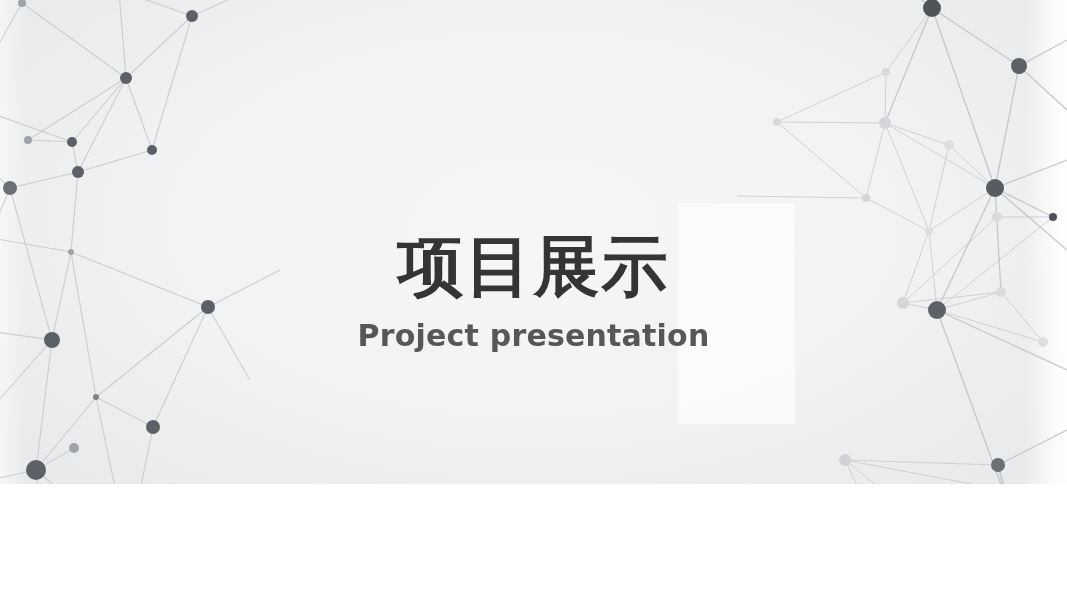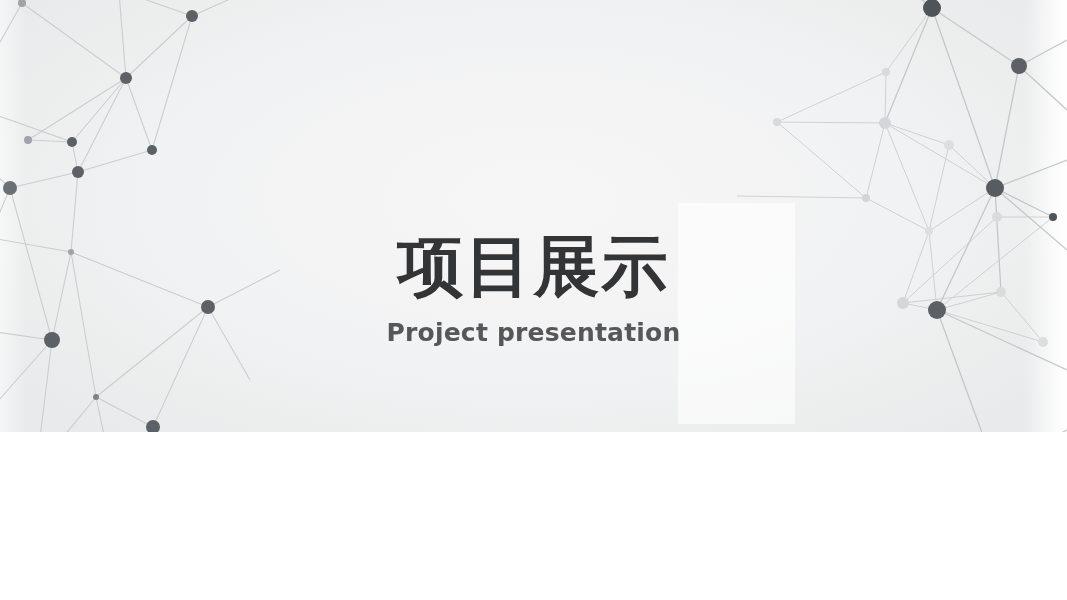--- a/index.html
+++ b/index.html
@@ -9,21 +9,21 @@
     background: #ffffff;
   }
   body {
     font-family: "Liberation Sans", "DejaVu Sans", sans-serif;
   }
 
   
   #slide {
     position: relative;
     width: 1067px;
-    height: 432px;
+    height: 484px;
     overflow: hidden;
     background: #84cc16;
   }
 
   
   #slide-bg-gradient {
     position: absolute;
     inset: 0;
     background:
       radial-gradient(ellipse 62% 72% at 50% 46%,
@@ -79,21 +79,21 @@
     margin: 0;
     font-size: 66px;
     line-height: 1.05;
     font-weight: 700;
     letter-spacing: 2px;
     color: #333436;
     font-family: "DejaVu Sans", "Liberation Sans", sans-serif;
   }
   #slide-subtitle {
     margin: 18px 0 8px 0;
-    font-size: 25px;
+    font-size: 30px;
     line-height: 1.1;
     font-weight: 700;
     letter-spacing: 0.2px;
     color: #555759;
     font-family: "DejaVu Sans", "Liberation Sans", sans-serif;
   }
 </style>
 </head>
 <body>
 

